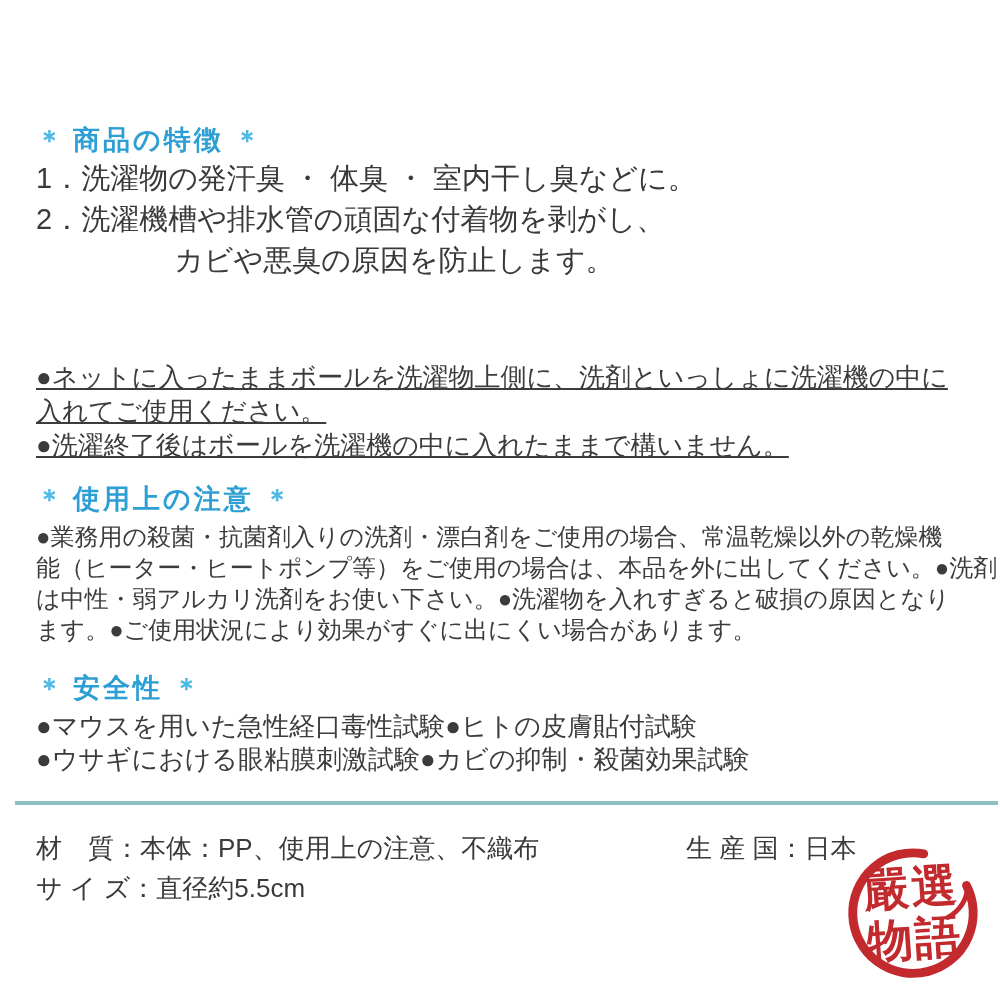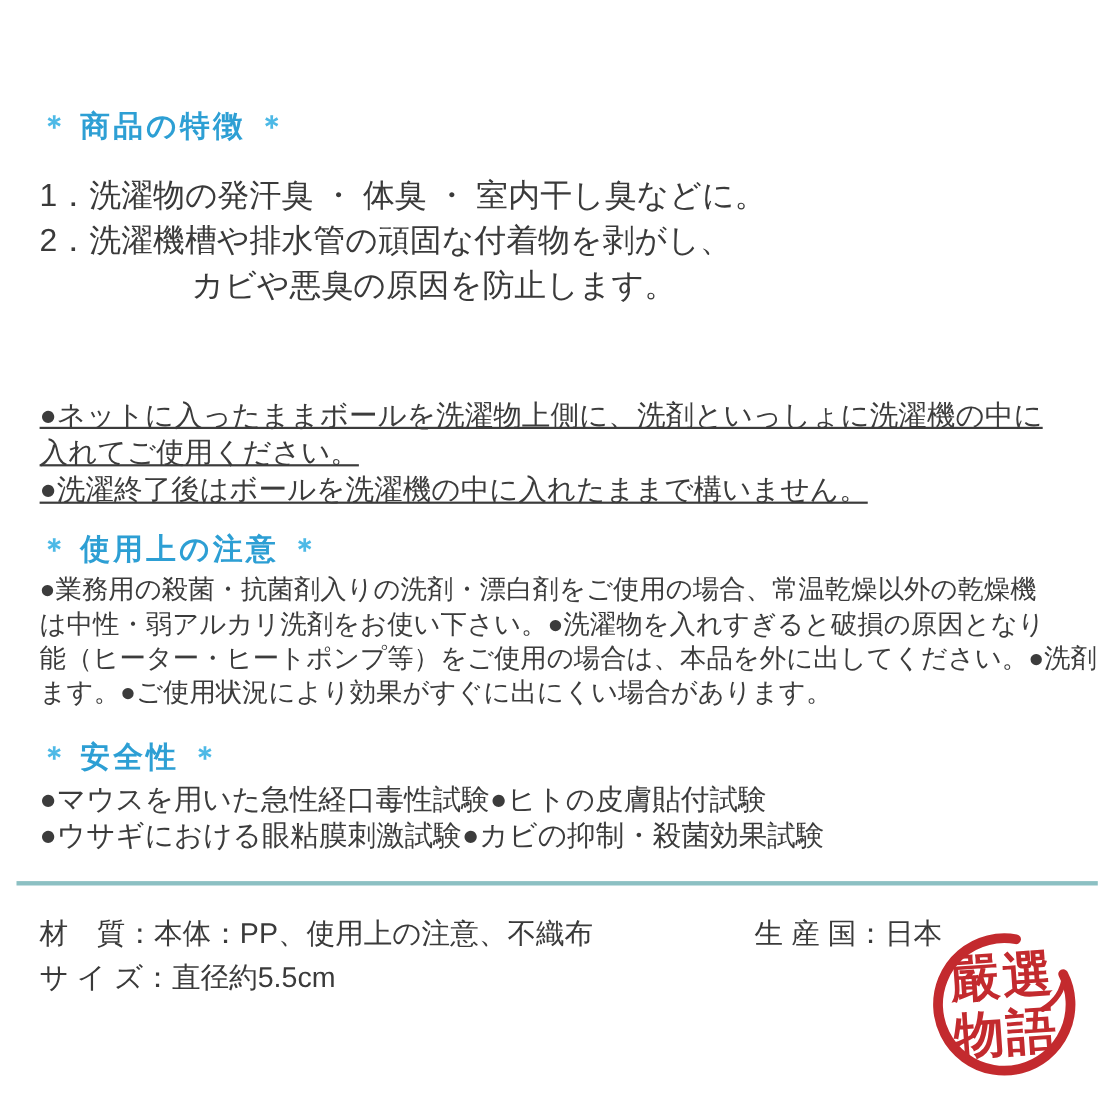--- a/index.html
+++ b/index.html
@@ -35,42 +35,42 @@
   .stamp{
     position:absolute;left:834px;top:834px;
     width:158px;height:158px;
   }
 </style>
 </head>
 <body>
 
 <div id="page">
 
-  <div class="heading" style="top:97px">
+  <div class="heading" style="top:122px">
     <span class="ast">＊</span><span class="ht">商品の特徴</span><span class="ast">＊</span>
   </div>
   <div class="body-block features-body">
     <div>1．洗濯物の発汗臭 ・ 体臭 ・ 室内干し臭などに。</div>
     <div>2．洗濯機槽や排水管の頑固な付着物を剥がし、</div>
     <div class="indented">カビや悪臭の原因を防止します。</div>
   </div>
 
   <div class="body-block usage-body">
     <div>●ネットに入ったままボールを洗濯物上側に、洗剤といっしょに洗濯機の中に</div>
     <div>入れてご使用ください。</div>
     <div>●洗濯終了後はボールを洗濯機の中に入れたままで構いません。</div>
   </div>
 
   <div class="heading" style="top:481px">
     <span class="ast">＊</span><span class="ht">使用上の注意</span><span class="ast">＊</span>
   </div>
   <div class="body-block caution-body">
     <div>●業務用の殺菌・抗菌剤入りの洗剤・漂白剤をご使用の場合、常温乾燥以外の乾燥機</div>
+    <div>能（ヒーター・ヒートポンプ等）をご使用の場合は、本品を外に出してください。●洗剤</div>
     <div>は中性・弱アルカリ洗剤をお使い下さい。●洗濯物を入れすぎると破損の原因となり</div>
-    <div>能（ヒーター・ヒートポンプ等）をご使用の場合は、本品を外に出してください。●洗剤</div>
     <div>ます。●ご使用状況により効果がすぐに出にくい場合があります。</div>
   </div>
 
   <div class="heading" style="top:670px">
     <span class="ast">＊</span><span class="ht">安全性</span><span class="ast">＊</span>
   </div>
   <div class="body-block safety-body">
     <div>●マウスを用いた急性経口毒性試験●ヒトの皮膚貼付試験</div>
     <div>●ウサギにおける眼粘膜刺激試験●カビの抑制・殺菌効果試験</div>
   </div>

